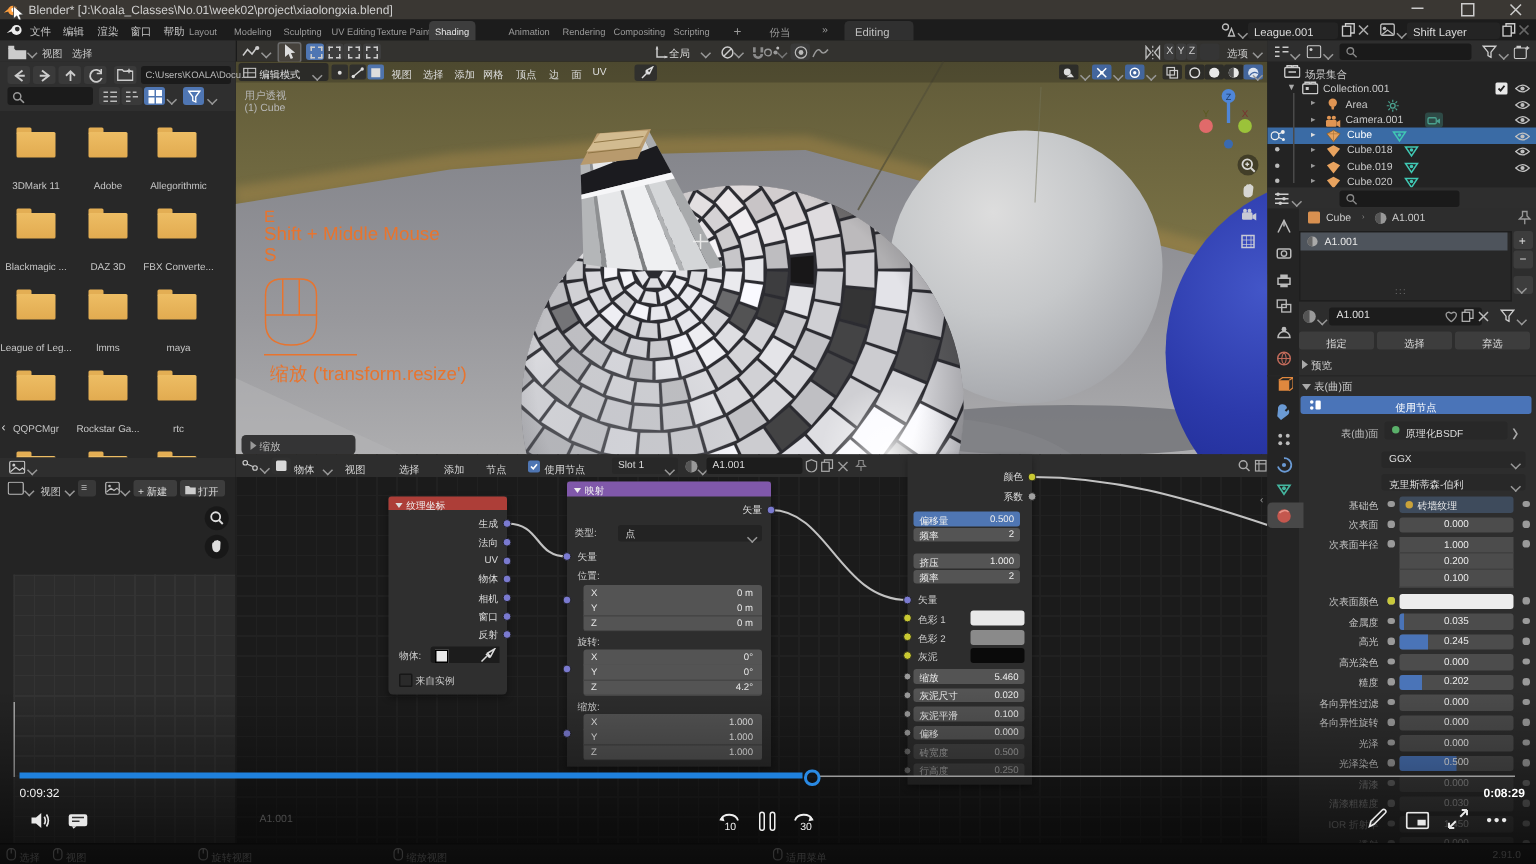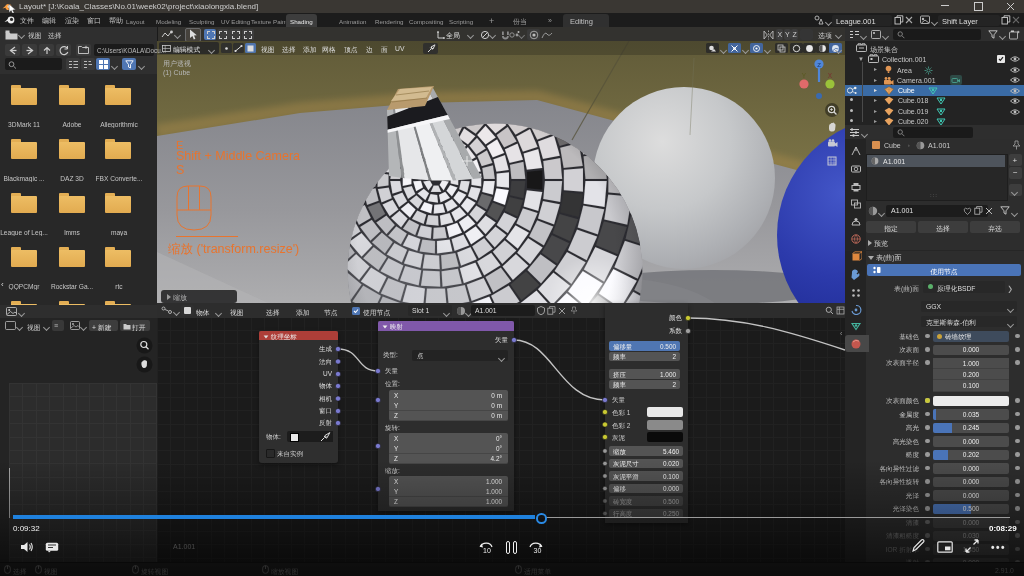--- a/index.html
+++ b/index.html
@@ -16,21 +16,21 @@
 <div id="app">
 <div class="a" style="left:0;top:0;width:1024px;height:13px;background:#3a3733"></div>
 <svg class="a" style="left:2px;top:2px" width="11" height="10" viewBox="0 0 11 10">
 <circle cx="6.5" cy="5" r="3.1" fill="#ff9f3e"></circle>
       <circle cx="6.9" cy="4.6" r="1.4" fill="#fff"></circle>
 <path d="M0.5 6.5 L4 3.5 L6 5 Z" fill="#ff9f3e"></path>
     </svg>
 <svg class="a" style="left:8px;top:4px" width="9" height="11" viewBox="0 0 9 11">
 <path d="M1 0 L1 8.5 L3.2 6.6 L4.6 9.8 L6.2 9.1 L4.8 6 L7.6 5.8 Z" fill="#fff" stroke="#333" stroke-width="0.5"></path>
     </svg>
-<div class="a" style="left:19px;top:2px;font-size:8px;color:#cfcfcf">Layout* [J:\Koala_Classes\No.01\week02\project\xiaolongxia.blend]</div>
+<div class="a" style="left:19px;top:2px;font-size:8px;color:#cfcfcf">Blender* [J:\Koala_Classes\No.01\week02\project\xiaolongxia.blend]</div>
 <div class="a" style="left:941px;top:5px;width:8px;height:1px;background:#ccc"></div>
 <div class="a" style="left:974px;top:2px;width:7px;height:7px;border:1px solid #ccc"></div>
 <svg class="a" style="left:1006px;top:2px" width="9" height="9" viewBox="0 0 9 9">
 <path d="M1 1 L8 8 M8 1 L1 8" stroke="#ccc" stroke-width="1"></path>
     </svg>
 <div class="a" style="left:0;top:13px;width:1024px;height:14px;background:#1c1c1c"></div>
 <svg class="a" style="left:4px;top:15px" width="12" height="10" viewBox="0 0 12 10">
 <circle cx="7" cy="5" r="3.4" fill="#eee"></circle>
       <circle cx="7.5" cy="4.4" r="1.6" fill="#2a2a2a"></circle>
 <path d="M0.5 7 L4.5 3.5 L6.5 5.2 Z" fill="#eee"></path>
@@ -488,28 +488,28 @@
     </svg>
 <div class="a" style="left:829px;top:42.5px;width:13px;height:10.5px;background:rgba(66,103,163,0.95);border-radius:1.5px"></div>
 <svg class="a" style="left:831.0px;top:43.5px" width="9" height="9" viewBox="0 0 9 9">
       <circle cx="4.5" cy="4.5" r="3.4" fill="#dde6f2"></circle>
       <path d="M2 6.5 Q4.5 3 7.5 5" stroke="#4267a3" stroke-width="0.8" fill="none"></path>
     </svg>
 <div class="a" style="left:836px;top:46px"><span class="chev"></span></div>
 <div class="a" style="left:163px;top:59px;font-size:7px;color:#b7b7b7">用户透视</div>
 <div class="a" style="left:163px;top:69px;font-size:7px;color:#b7b7b7">(1) Cube</div>
 <div class="a" style="left:176px;top:139px;font-size:11px;color:#e8742e">E</div>
-<div class="a" style="left:176px;top:148.5px;font-size:12.5px;color:#e8742e">Shift + Middle Camera</div>
+<div class="a" style="left:176px;top:148.5px;font-size:12.5px;color:#e8742e">Shift + Middle Mouse</div>
 <div class="a" style="left:176px;top:163px;font-size:12.5px;color:#e8742e">S</div>
 <svg class="a" style="left:176px;top:185px" width="36" height="46" viewBox="0 0 36 46">
 <path d="M1 12 Q1 1 12 1 H24 Q35 1 35 12 V30 Q35 45 18 45 Q1 45 1 30 Z" fill="none" stroke="#e8742e" stroke-width="1"></path>
 <path d="M1 25 H35 M12.5 1 V25 M23.5 1 V25" stroke="#e8742e" stroke-width="1" fill="none"></path>
     </svg>
 <div class="a" style="left:176px;top:236px;width:62px;height:1px;background:#e8742e"></div>
-<div class="a" style="left:168px;top:241px;font-size:12.5px;color:#e8742e">缩放 ('transform.resize')</div>
+<div class="a" style="left:180px;top:241px;font-size:12.5px;color:#e8742e">缩放 ('transform.resize')</div>
 <svg class="a" style="left:794px;top:52px" width="50" height="50" viewBox="0 0 50 50">
 <path d="M25 12 L25 30" stroke="#4f86d8" stroke-width="2.2"></path>
 <circle cx="25" cy="12" r="4.6" fill="#4f86d8"></circle>
 <text x="25" y="14.5" font-size="6" fill="#1a3a6a" text-anchor="middle" font-family="Liberation Sans">Z</text>
 <circle cx="10" cy="32" r="4.6" fill="#e06a6a"></circle>
 <text x="10" y="26" font-size="6.5" fill="#5a5a20" text-anchor="middle" font-family="Liberation Sans">Y</text>
 <circle cx="36" cy="32" r="4.6" fill="#9bc23a"></circle>
 <text x="36" y="26" font-size="6.5" fill="#7a3030" text-anchor="middle" font-family="Liberation Sans">X</text>
 <circle cx="25" cy="44" r="3" fill="#3a6ab0"></circle>
 </svg>

